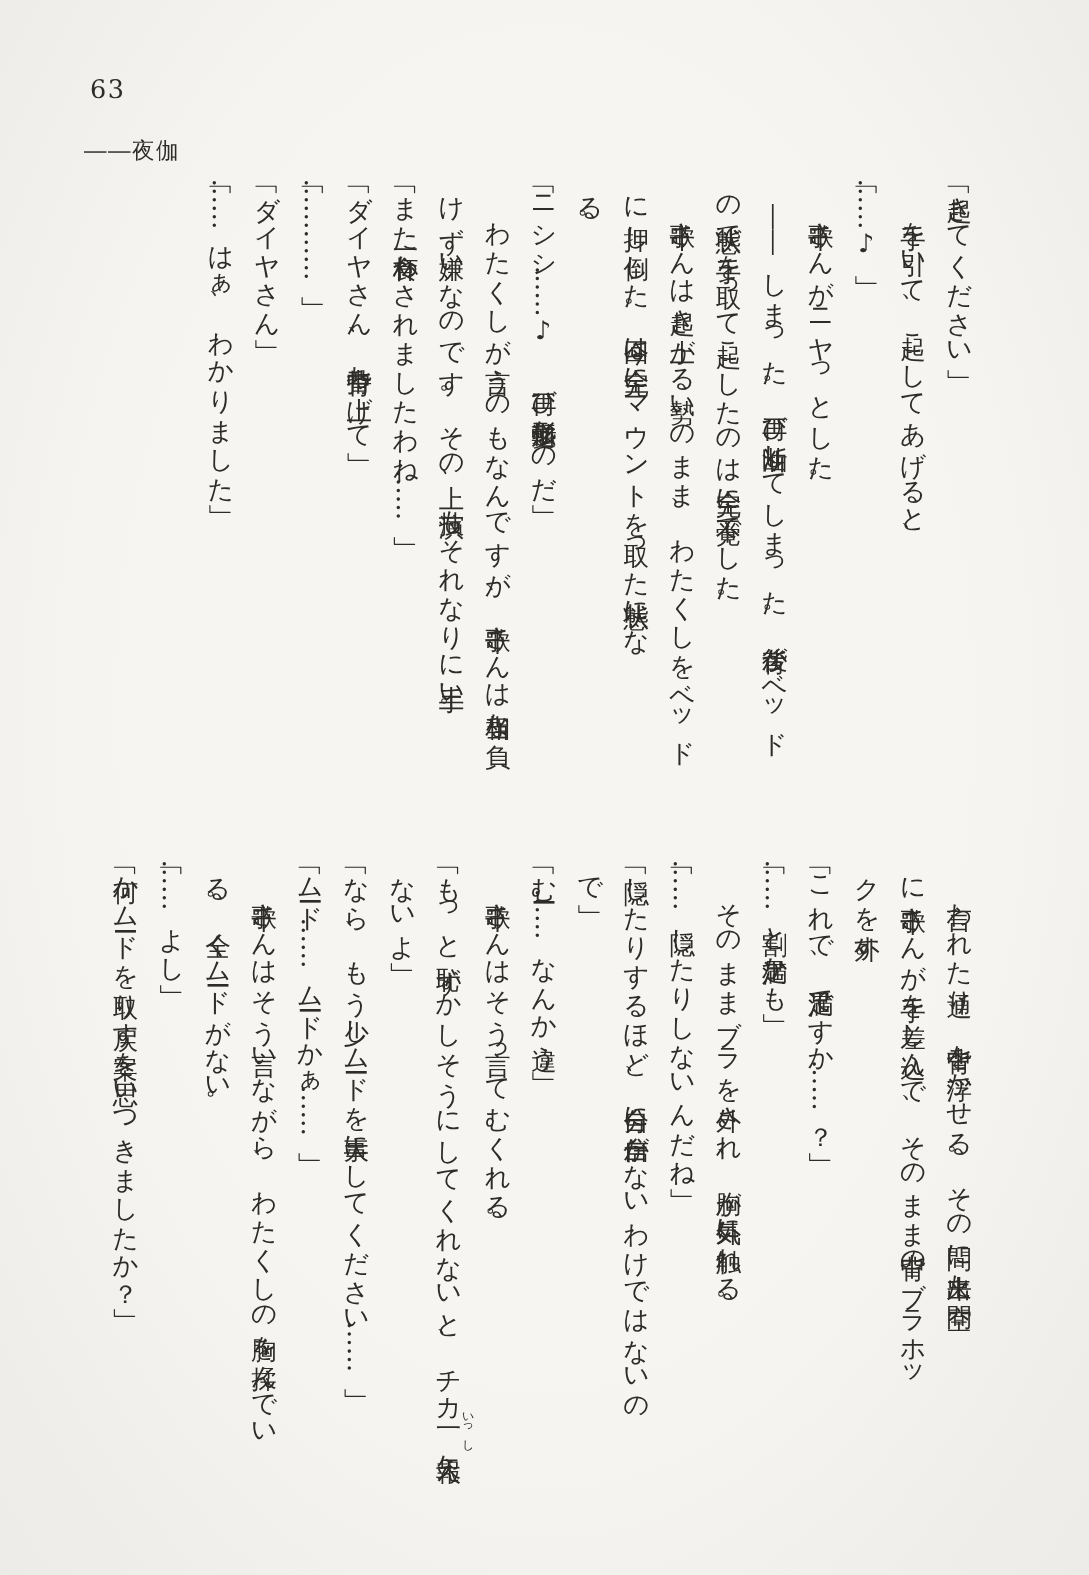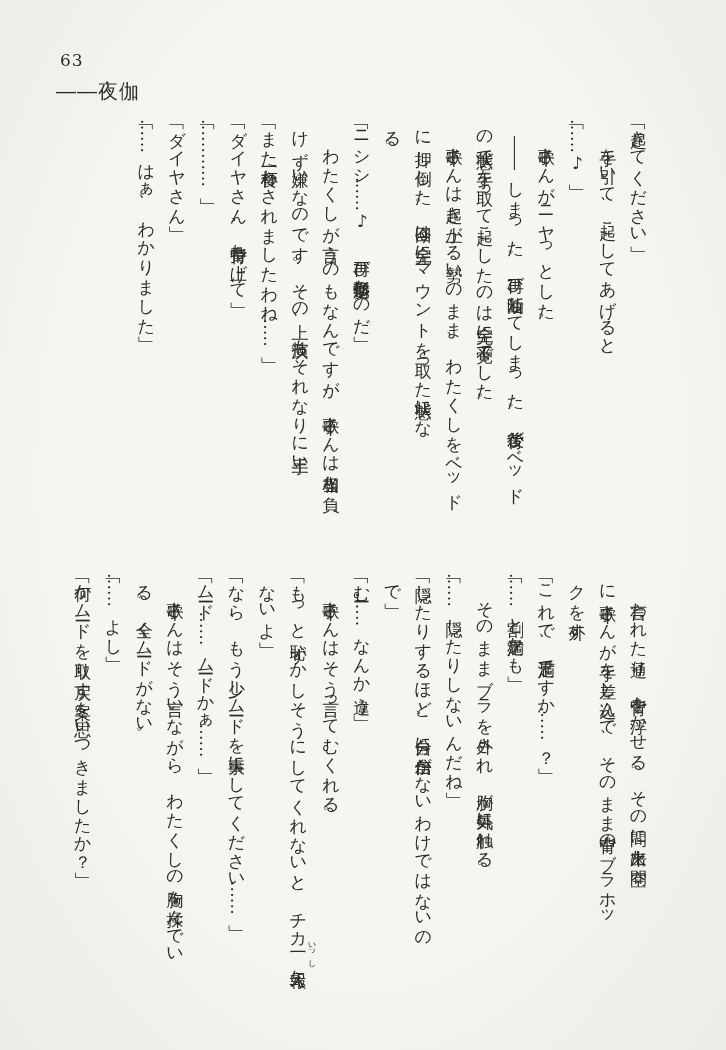--- a/index.html
+++ b/index.html
@@ -22,22 +22,22 @@
   .page-number {
     position: absolute;
     left: 60px;
     top: 50px;
     font-size: 17px;
     letter-spacing: 1px;
   }
   .running-head {
     position: absolute;
     left: 56px;
-    top: 78px;
-    font-size: 20px;
+    top: 91px;
+    font-size: 15px;
     letter-spacing: 1px;
   }
   .text-block {
     position: absolute;
     right: 72px;
     writing-mode: vertical-rl;
     text-orientation: mixed;
     font-size: 17px;
     line-height: 1.81;
     letter-spacing: 0;

